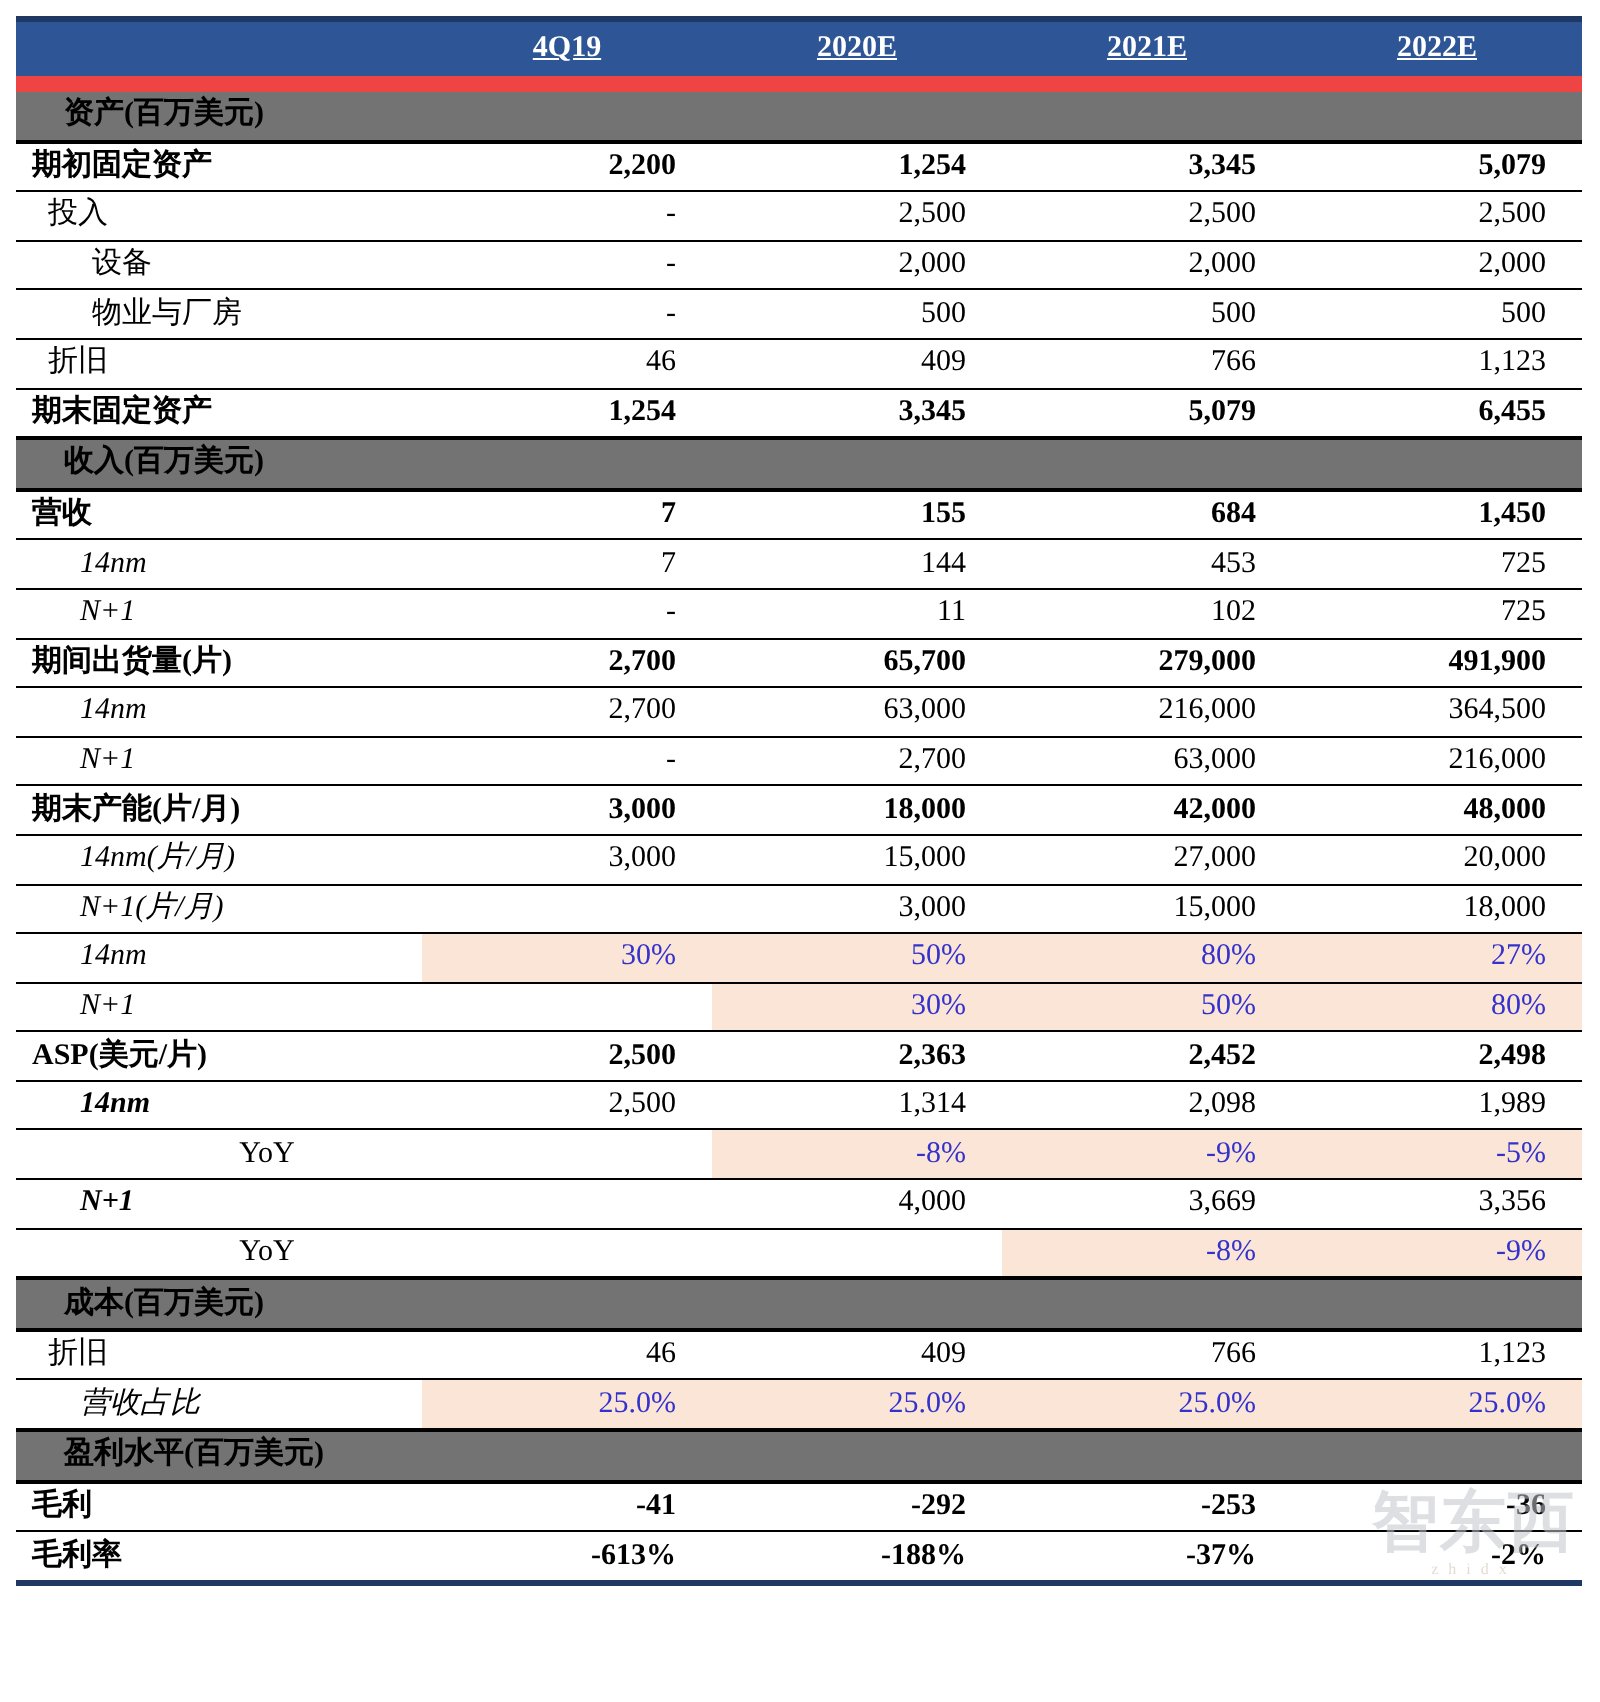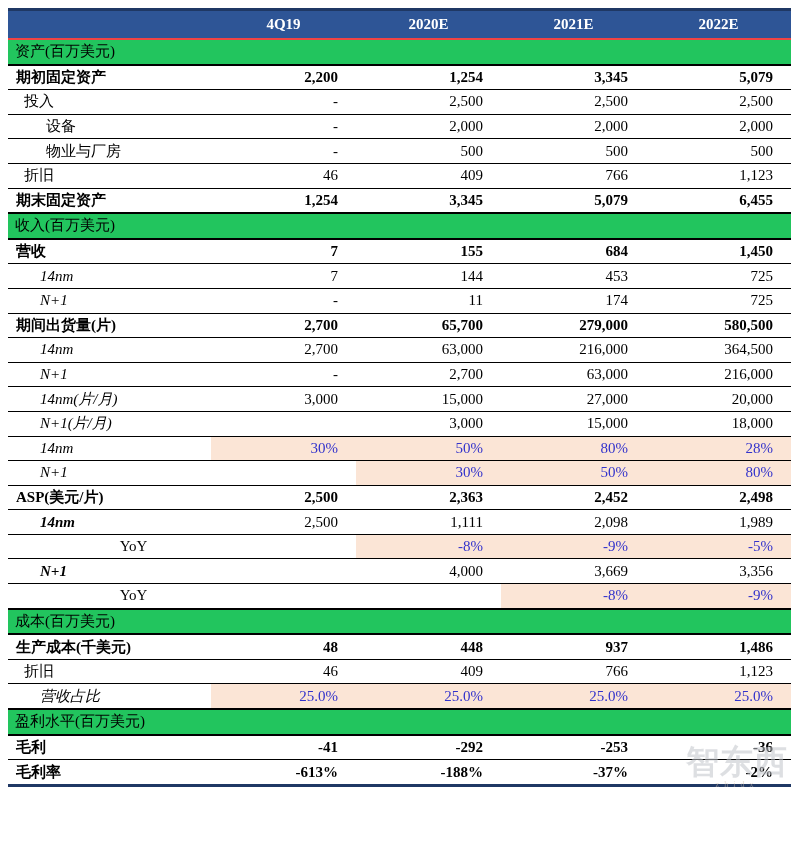--- a/index.html
+++ b/index.html
@@ -9,28 +9,28 @@
   }
   .table-wrap{margin:8px 0 0 8px;}
   table{
     width:783px;border-collapse:collapse;table-layout:fixed;
     border-top:3px solid #1F3864;border-bottom:3px solid #1F3864;
   }
   col.c-label{width:203px;}
   col.c-val{width:145px;}
   thead th{
     background:#2E5596;color:#ffffff;font-weight:bold;height:27px;
-    text-align:center;font-size:15px;border-bottom:2px solid #ef4444;padding:0;
+    text-align:center;font-size:15px;border-bottom:8px solid #ef4444;padding:0;text-decoration:underline;
   }
   tbody td{
     height:23.6px;font-size:15px;color:#000;padding:0;vertical-align:middle;
     border-bottom:1px solid #000;line-height:1;
   }
   tr.section td{
-    background:#22c55e;font-weight:normal;padding-left:7px;
+    background:#737373;font-weight:bold;padding-left:24px;
     border-top:2px solid #000;border-bottom:2px solid #000;
   }
   tr.bold td{font-weight:bold;border-top:1.5px solid #000;border-bottom:1.5px solid #000;}
   td.label{text-align:left;white-space:nowrap;overflow:hidden;}
   td.label.ind0{padding-left:8px;}
   td.label.ind1{padding-left:16px;}
   td.label.ind2{padding-left:32px;font-style:italic;}
   td.label.ind3{padding-left:38px;}
   td.label.ind4{padding-left:48px;text-align:center;}
   td.lb{font-weight:bold;}
@@ -127,83 +127,90 @@
           <td class="label ind2">14nm</td>
           <td class="val">7</td>
           <td class="val">144</td>
           <td class="val">453</td>
           <td class="val">725</td>
         </tr>
         <tr>
           <td class="label ind2">N+1</td>
           <td class="val">-</td>
           <td class="val">11</td>
-          <td class="val">174</td>
+          <td class="val">102</td>
           <td class="val">725</td>
         </tr>
         <tr class="bold">
           <td class="label ind0">期间出货量(片)</td>
           <td class="val">2,700</td>
           <td class="val">65,700</td>
           <td class="val">279,000</td>
-          <td class="val">580,500</td>
+          <td class="val">491,900</td>
         </tr>
         <tr>
           <td class="label ind2">14nm</td>
           <td class="val">2,700</td>
           <td class="val">63,000</td>
           <td class="val">216,000</td>
           <td class="val">364,500</td>
         </tr>
         <tr>
           <td class="label ind2">N+1</td>
           <td class="val">-</td>
           <td class="val">2,700</td>
           <td class="val">63,000</td>
           <td class="val">216,000</td>
         </tr>
+        <tr class="bold">
+          <td class="label ind0">期末产能(片/月)</td>
+          <td class="val">3,000</td>
+          <td class="val">18,000</td>
+          <td class="val">42,000</td>
+          <td class="val">48,000</td>
+        </tr>
         <tr>
           <td class="label ind2">14nm(片/月)</td>
           <td class="val">3,000</td>
           <td class="val">15,000</td>
           <td class="val">27,000</td>
           <td class="val">20,000</td>
         </tr>
         <tr>
           <td class="label ind2">N+1(片/月)</td>
           <td class="val"></td>
           <td class="val">3,000</td>
           <td class="val">15,000</td>
           <td class="val">18,000</td>
         </tr>
         <tr>
           <td class="label ind2">14nm</td>
           <td class="val hl">30%</td>
           <td class="val hl">50%</td>
           <td class="val hl">80%</td>
-          <td class="val hl">28%</td>
+          <td class="val hl">27%</td>
         </tr>
         <tr>
           <td class="label ind2">N+1</td>
           <td class="val"></td>
           <td class="val hl">30%</td>
           <td class="val hl">50%</td>
           <td class="val hl">80%</td>
         </tr>
         <tr class="bold">
           <td class="label ind0">ASP(美元/片)</td>
           <td class="val">2,500</td>
           <td class="val">2,363</td>
           <td class="val">2,452</td>
           <td class="val">2,498</td>
         </tr>
         <tr>
           <td class="label ind2 lb">14nm</td>
           <td class="val">2,500</td>
-          <td class="val">1,111</td>
+          <td class="val">1,314</td>
           <td class="val">2,098</td>
           <td class="val">1,989</td>
         </tr>
         <tr>
           <td class="label ind4">YoY</td>
           <td class="val"></td>
           <td class="val hl">-8%</td>
           <td class="val hl">-9%</td>
           <td class="val hl">-5%</td>
         </tr>
@@ -216,27 +223,20 @@
         </tr>
         <tr>
           <td class="label ind4">YoY</td>
           <td class="val"></td>
           <td class="val"></td>
           <td class="val hl">-8%</td>
           <td class="val hl">-9%</td>
         </tr>
         <tr class="section">
           <td colspan="5">成本(百万美元)</td>
-        </tr>
-        <tr class="bold">
-          <td class="label ind0">生产成本(千美元)</td>
-          <td class="val">48</td>
-          <td class="val">448</td>
-          <td class="val">937</td>
-          <td class="val">1,486</td>
         </tr>
         <tr>
           <td class="label ind1">折旧</td>
           <td class="val">46</td>
           <td class="val">409</td>
           <td class="val">766</td>
           <td class="val">1,123</td>
         </tr>
         <tr>
           <td class="label ind2">营收占比</td>

